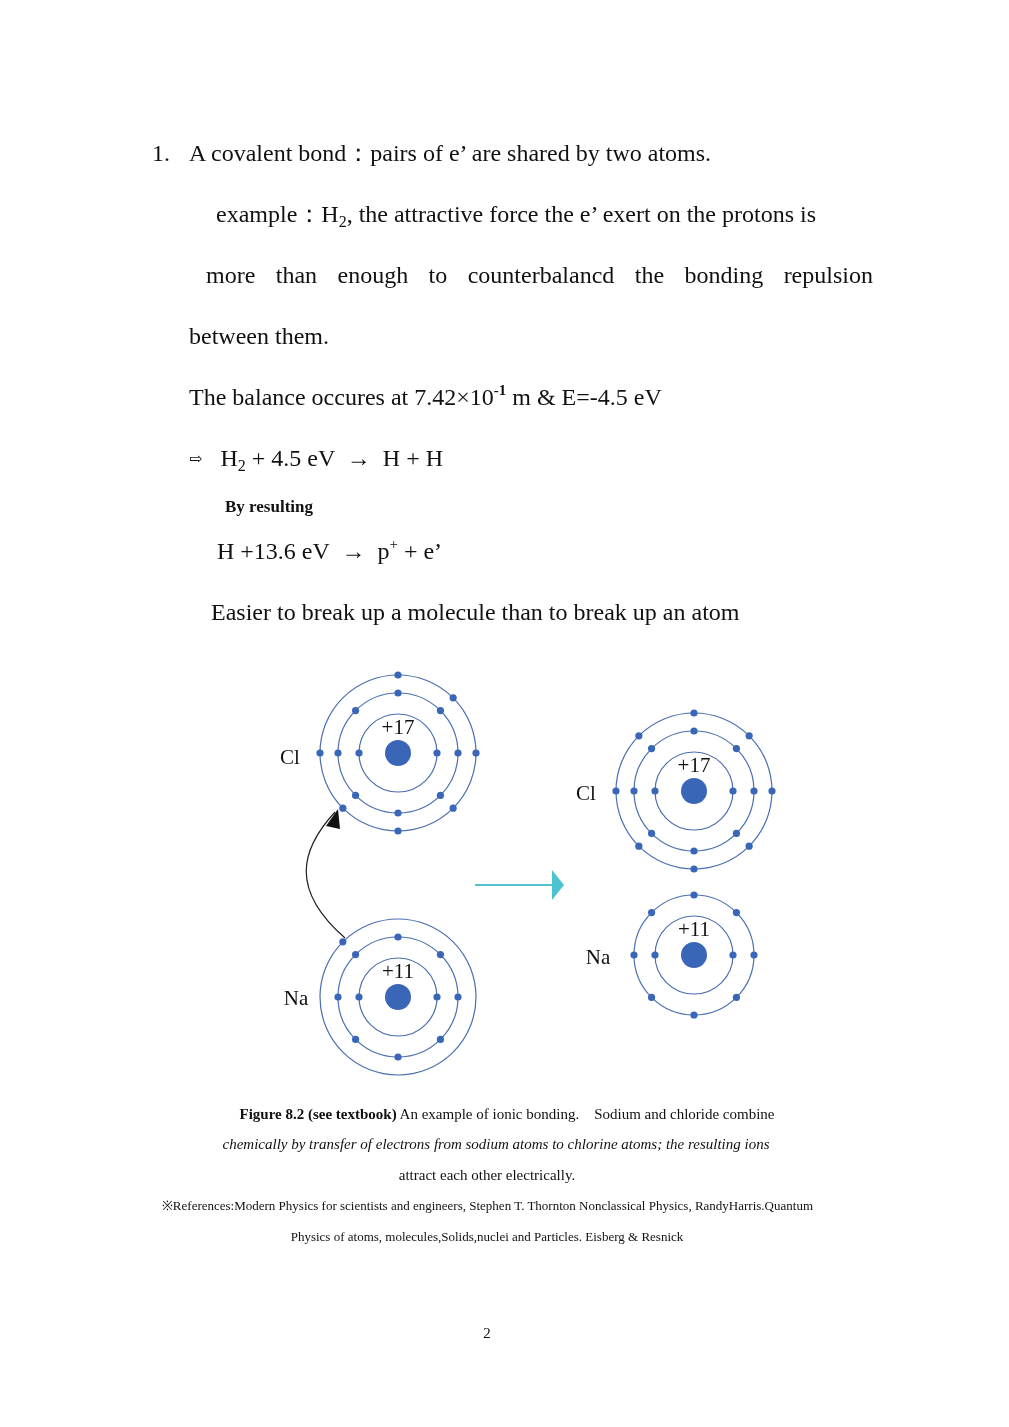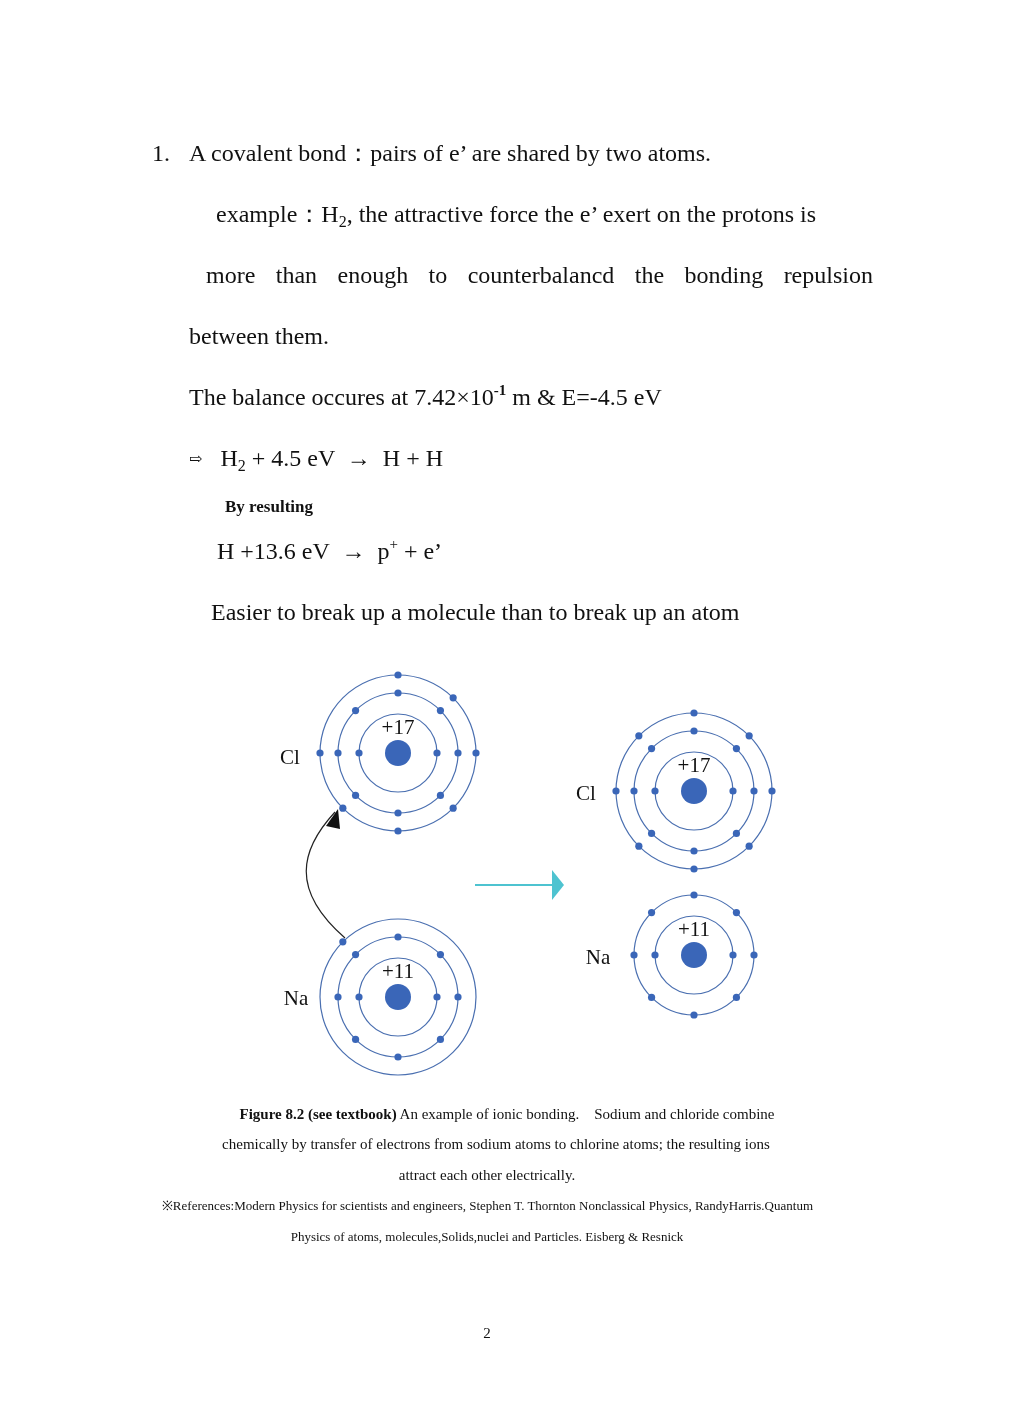--- a/index.html
+++ b/index.html
@@ -133,21 +133,21 @@
     <circle cx="694" cy="1015" r="3.6" fill="#3a66b8"></circle>
     <circle cx="651.5735931288071" cy="997.4264068711929" r="3.6" fill="#3a66b8"></circle>
     <circle cx="634" cy="955" r="3.6" fill="#3a66b8"></circle>
     <circle cx="651.5735931288071" cy="912.5735931288071" r="3.6" fill="#3a66b8"></circle>
     <text x="694" y="936" text-anchor="middle" font-size="21" fill="#111">+11</text>
     <text x="598" y="964" text-anchor="middle" font-size="21" fill="#111">Na</text>
   </svg>
 
 <div>
   <div class="cap" style="top:1104px; padding-left:40px; box-sizing:border-box;"><b>Figure 8.2 (see textbook)</b><span style="white-space:pre"> An example of ionic bonding.    Sodium and chloride combine</span></div>
-  <div class="cap" style="top:1134px; padding-left:18px; box-sizing:border-box;">chemically by transfer of electrons from sodium atoms to chlorine atoms; the resulting ions</div>
+  <div class="cap" style="top:1134px; padding-left:18px; box-sizing:border-box;font-style:italic;">chemically by transfer of electrons from sodium atoms to chlorine atoms; the resulting ions</div>
   <div class="cap" style="top:1165px; box-sizing:border-box;">attract each other electrically.</div>
 </div>
 
 <div>
   <div class="cap ref" style="top:1196px; padding-left:1px; box-sizing:border-box;">※References:Modern Physics for scientists and engineers, Stephen T. Thornton Nonclassical Physics, RandyHarris.Quantum</div>
   <div class="cap ref" style="top:1227px;">Physics of atoms, molecules,Solids,nuclei and Particles. Eisberg &amp; Resnick</div>
 </div>
 
 <div class="cap" style="top:1323px; font-size:15px;">2</div>
 

